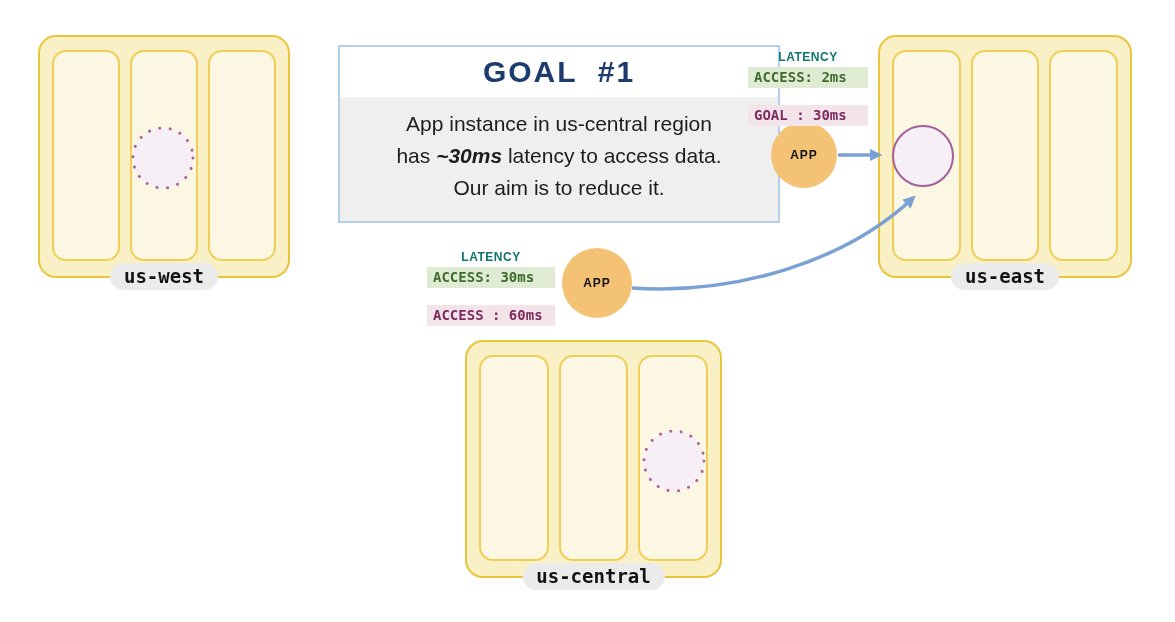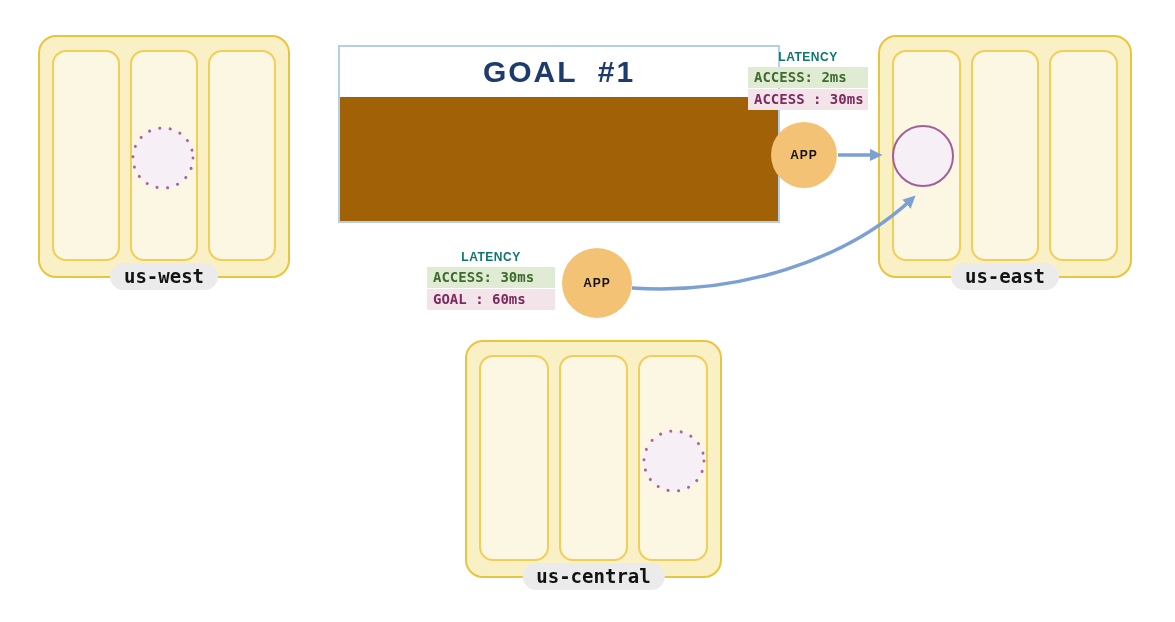--- a/index.html
+++ b/index.html
@@ -58,21 +58,21 @@
   
   .latency-block { position:absolute; z-index:3; }
   #latency-east    { left:748px; top:50px;  width:120px; }
   #latency-central { left:427px; top:250px; width:128px; }
   .latency-title {
     text-align:center; font-weight:bold; font-size:12px;
     letter-spacing:0.5px; color:#0f766e; margin-bottom:3px;
   }
   .latency-row {
     font-family:"DejaVu Sans Mono", monospace; font-weight:bold; font-size:14px;
-    padding:2px 6px 3px; margin-bottom:1px; white-space:nowrap;
+    padding:2px 6px 3px; margin-bottom:17px; white-space:nowrap;
   }
   .row-access { background:var(--access-bg,#DFECD3); color:var(--access-text,#3F6B2E); }
   .row-write  { background:var(--write-bg,#F3E4EA);  color:var(--write-text,#7D2B5E); }
 
   
   #goal-box {
     position:absolute; left:338px; top:45px; width:442px; height:178px;
     box-sizing:border-box; background:#a16207;
     border:2px solid var(--goal-border,#B5CFE8); z-index:2;
   }
@@ -126,32 +126,37 @@
   <svg class="dotted-circle-svg" id="data-us-central" width="66" height="66">
     <circle cx="33" cy="33" r="30" fill="#F6F0F6" stroke="#AA62A2" stroke-width="3" stroke-dasharray="0.1 10.5" stroke-linecap="round"></circle>
   </svg>
 
   <div id="data-us-east"></div>
 
   <div id="goal-box">
     <div class="goal-header">
       <span class="goal-title">GOAL  #1</span>
     </div>
+    <div class="goal-body">
+      <span>App instance in us-central region</span><br>
+      <span><span>has </span><span class="goal-em">~30ms</span><span> latency to access data.</span></span><br>
+      <span>Our aim is to reduce it.</span>
+    </div>
   </div>
 
   <div class="latency-block" id="latency-east">
     <div class="latency-title">LATENCY</div>
     <div class="latency-row row-access">ACCESS: 2ms</div>
-    <div class="latency-row row-write">ACCESS : 30ms</div>
+    <div class="latency-row row-write">GOAL : 30ms</div>
   </div>
 
   <div class="latency-block" id="latency-central">
     <div class="latency-title">LATENCY</div>
     <div class="latency-row row-access">ACCESS: 30ms</div>
-    <div class="latency-row row-write">GOAL : 60ms</div>
+    <div class="latency-row row-write">ACCESS : 60ms</div>
   </div>
 
   <div class="app-circle" id="app-east">APP</div>
   <div class="app-circle" id="app-central">APP</div>
 
   <svg id="arrow-layer" width="1175" height="622">
     <defs>
       <marker id="ah" markerWidth="4.5" markerHeight="4.5" refX="2.6" refY="1.75" orient="auto" markerUnits="strokeWidth">
         <path class="arrow-head" d="M0,0 L3.6,1.75 L0,3.5 z"></path>
       </marker>

